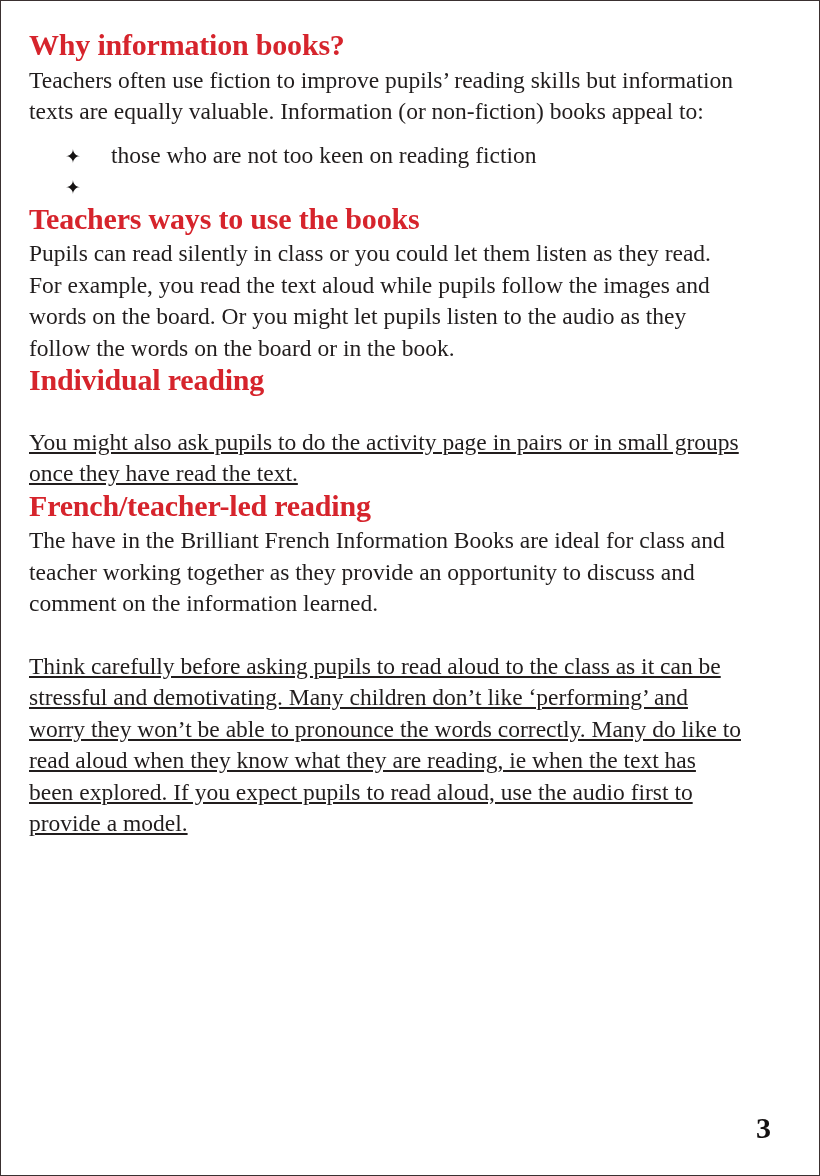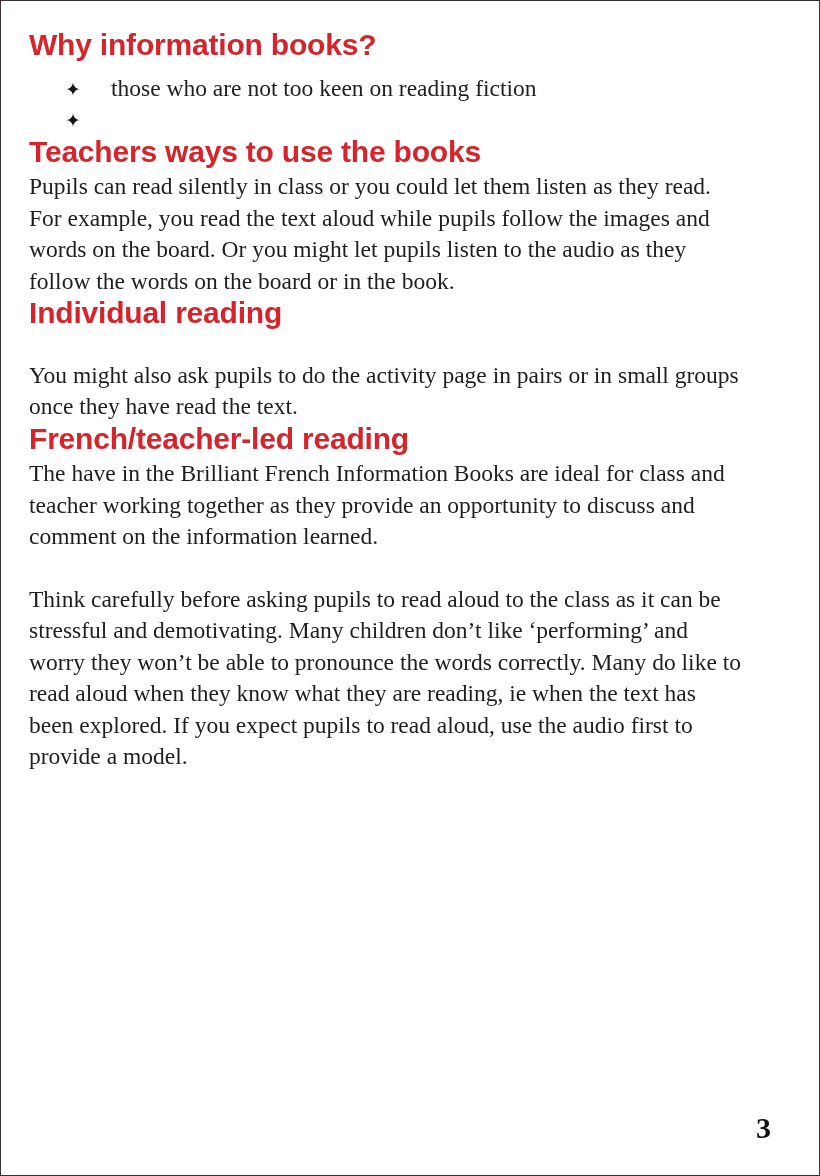--- a/index.html
+++ b/index.html
@@ -20,21 +20,21 @@
     overflow: hidden;
   }
   .content {
     position: absolute;
     left: 28px;
     top: 28px;
     right: 60px;
     width: 712px;
   }
   h2.heading {
-    font-family: Liberation Sans, sans-serif;
+    font-family: Liberation Serif, serif;
     color: #D6242C;
     font-weight: bold;
     font-size: 30px;
     line-height: 1.05;
     letter-spacing: -0.2px;
     margin: 0 0 4px 0;
     padding: 0;
   }
   .heading-gap {
     margin-top: 30px;
@@ -43,20 +43,21 @@
     font-family: "Liberation Serif", "DejaVu Serif", serif;
     color: #211d1d;
     font-size: 23.5px;
     line-height: 31.5px;
     margin: 0;
     padding: 0;
     text-align: left;
   }
   p.para-gap {
     margin-top: 31px;
+    text-decoration: underline;
   }
   ul.bullet-list {
     list-style: none;
     margin: 4px 0 0 0;
     padding: 0;
   }
   ul.bullet-list li {
     font-family: "Liberation Serif", "DejaVu Serif", serif;
     color: #211d1d;
     font-size: 23.5px;
@@ -90,20 +91,21 @@
     color: #141111;
   }
 </style>
 </head>
 <body>
 
 <div class="page">
   <div class="content">
 
     <h2 class="heading">Why information books?</h2>
+    <p class="body-text">Teachers often use fiction to improve pupils’ reading skills but information texts are equally valuable. Information (or non-fiction) books appeal to:</p>
     <ul class="bullet-list">
       <li>
         <span class="bullet-glyph">✦</span>
         <span class="bullet-text">those who are not too keen on reading fiction</span>
       </li>
       <li>
         <span class="bullet-glyph">✦</span>
       </li>
     </ul>
 

